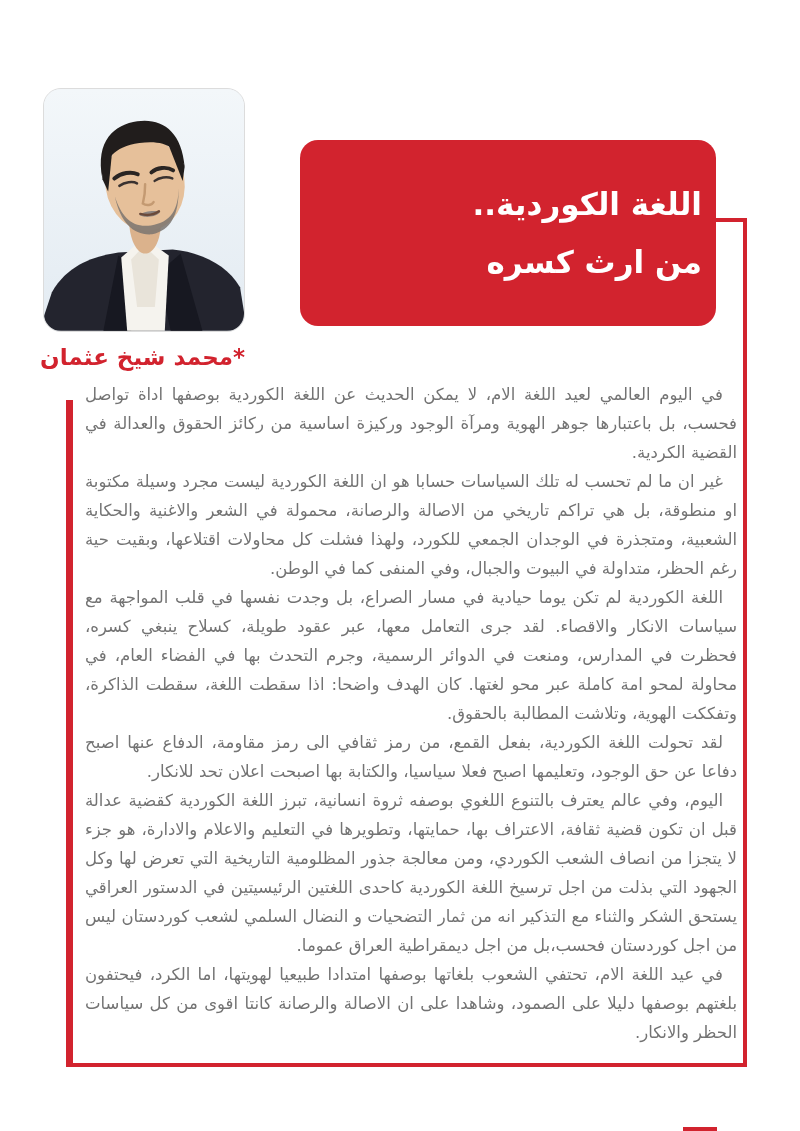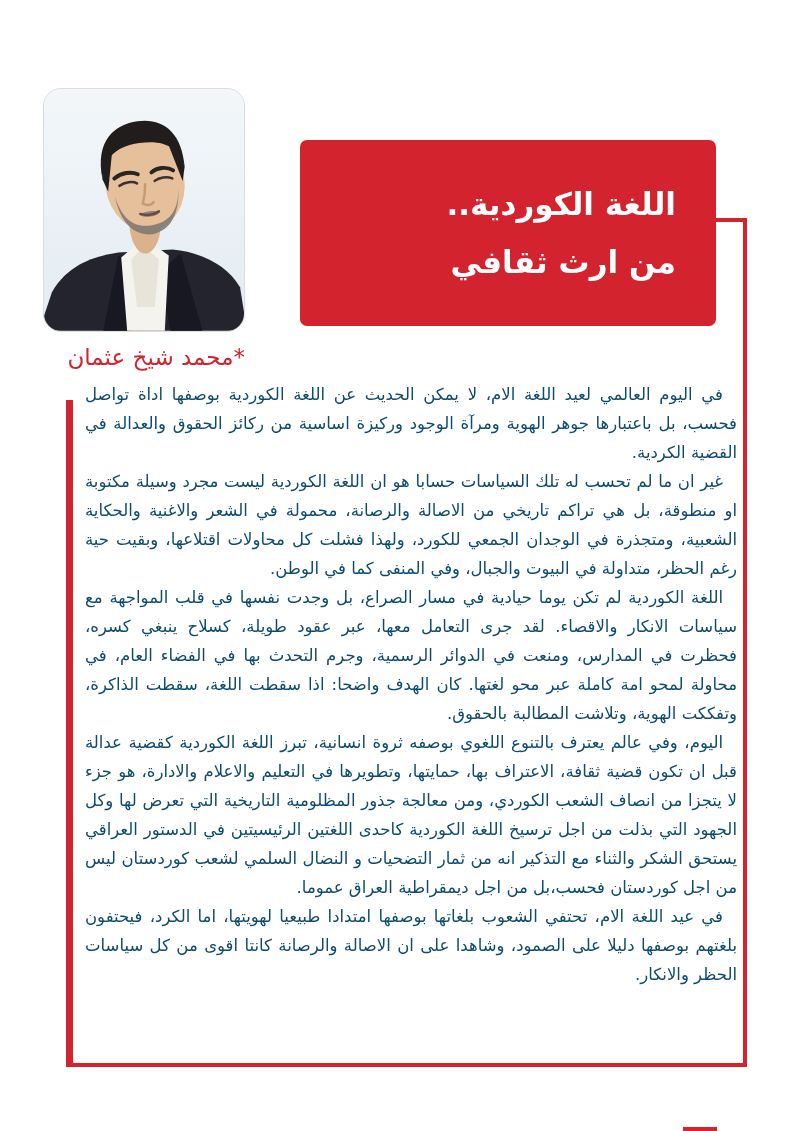--- a/index.html
+++ b/index.html
@@ -20,24 +20,24 @@
     overflow:hidden;
     background:#eef2f6;
     box-sizing:border-box;
   }
   .photo-frame svg{display:block;width:100%;height:100%;}
   
   .title-box{
     position:absolute;left:300px;top:140px;
     width:416px;height:186px;
     background:var(--red);
-    border-radius:7px;
+    border-radius:18px;
     display:flex;flex-direction:column;justify-content:center;
     box-sizing:border-box;
-    padding:6px 40px 6px 16px;
+    padding:6px 14px 6px 16px;
     z-index:2;
   }
   .title-line{
     color:#ffffff;
     font-size:31px;
     font-weight:bold;
     line-height:58px;
     text-align:right;
     direction:rtl;
     white-space:nowrap;
@@ -45,35 +45,35 @@
   
   .frame-top-right{position:absolute;left:712px;top:218px;width:35px;height:4px;background:var(--red);}
   .frame-right{position:absolute;left:743px;top:218px;width:4px;height:849px;background:var(--red);}
   .frame-bottom{position:absolute;left:66px;top:1063px;width:681px;height:4px;background:var(--red);}
   .frame-left-bar{position:absolute;left:66px;top:400px;width:7px;height:667px;background:var(--red);}
   .page-corner-mark{position:absolute;left:683px;top:1127px;width:34px;height:10px;background:var(--red);}
   
   .author-byline{
     position:absolute;left:43px;top:344px;width:202px;
     color:var(--red);
-    font-size:23px;font-weight:normal;
+    font-size:23px;font-weight:bold;
     text-align:left; 
     direction:rtl;
     text-align:right;
     white-space:nowrap;
   }
   
   .article-body{
     position:absolute;left:85px;top:380px;width:652px;height:675px;
     direction:rtl;
     overflow:hidden;
   }
   .article-body p{
     margin:0;
-    color:#0c4a6e;
+    color:#737373;
     font-size:16.5px;
     line-height:29px;
     text-align:justify;
     text-indent:14px;
   }
 </style>
 </head>
 <body>
 
 <div class="page">
@@ -115,33 +115,34 @@
         <path d="M70 104 C72 132 84 146 102 147 C121 146 132 131 135 104 C132 126 122 138 102 138 C83 138 74 126 70 104 Z" fill="#7a7470" opacity="0.85"></path>
         <path d="M92 126 C97 123 108 123 113 126 C109 130 96 130 92 126 Z" fill="#8c8480"></path>
 
         <path d="M93 125 C100 128 106 128 112 125" stroke="#6b4a3a" stroke-width="2.5" fill="none" stroke-linecap="round"></path>
       </g>
     </svg>
   </div>
 
   <div class="title-box" style="--red:#d2232e">
     <div class="title-line">اللغة الكوردية..</div>
-    <div class="title-line">من ارث ثقافي</div>
+    <div class="title-line">من ارث كسره</div>
   </div>
 
   <div class="frame-top-right" style="--red:#d2232e"></div>
   <div class="frame-right" style="--red:#d2232e"></div>
   <div class="frame-bottom" style="--red:#d2232e"></div>
   <div class="frame-left-bar" style="--red:#d2232e"></div>
   <div class="page-corner-mark" style="--red:#d2232e"></div>
 
   <div class="author-byline" style="--red:#d2232e">*محمد شيخ عثمان</div>
 
   <div class="article-body">
     <p>في اليوم العالمي لعيد اللغة الام، لا يمكن الحديث عن اللغة الكوردية بوصفها اداة تواصل فحسب، بل باعتبارها جوهر الهوية ومرآة الوجود وركيزة اساسية من ركائز الحقوق والعدالة في القضية الكردية.</p>
     <p>غير ان ما لم تحسب له تلك السياسات حسابا هو ان اللغة الكوردية ليست مجرد وسيلة مكتوبة او منطوقة، بل هي تراكم تاريخي من الاصالة والرصانة، محمولة في الشعر والاغنية والحكاية الشعبية، ومتجذرة في الوجدان الجمعي للكورد، ولهذا فشلت كل محاولات اقتلاعها، وبقيت حية رغم الحظر، متداولة في البيوت والجبال، وفي المنفى كما في الوطن.</p>
     <p>اللغة الكوردية لم تكن يوما حيادية في مسار الصراع، بل وجدت نفسها في قلب المواجهة مع سياسات الانكار والاقصاء. لقد جرى التعامل معها، عبر عقود طويلة، كسلاح ينبغي كسره، فحظرت في المدارس، ومنعت في الدوائر الرسمية، وجرم التحدث بها في الفضاء العام، في محاولة لمحو امة كاملة عبر محو لغتها. كان الهدف واضحا: اذا سقطت اللغة، سقطت الذاكرة، وتفككت الهوية، وتلاشت المطالبة بالحقوق.</p>
+    <p>لقد تحولت اللغة الكوردية، بفعل القمع، من رمز ثقافي الى رمز مقاومة، الدفاع عنها اصبح دفاعا عن حق الوجود، وتعليمها اصبح فعلا سياسيا، والكتابة بها اصبحت اعلان تحد للانكار.</p>
     <p>اليوم، وفي عالم يعترف بالتنوع اللغوي بوصفه ثروة انسانية، تبرز اللغة الكوردية كقضية عدالة قبل ان تكون قضية ثقافة، الاعتراف بها، حمايتها، وتطويرها في التعليم والاعلام والادارة، هو جزء لا يتجزا من انصاف الشعب الكوردي، ومن معالجة جذور المظلومية التاريخية التي تعرض لها وكل الجهود التي بذلت من اجل ترسيخ اللغة الكوردية كاحدى اللغتين الرئيسيتين في الدستور العراقي يستحق الشكر والثناء مع التذكير انه من ثمار التضحيات و النضال السلمي لشعب كوردستان ليس من اجل كوردستان فحسب،بل من اجل ديمقراطية العراق عموما.</p>
     <p>في عيد اللغة الام، تحتفي الشعوب بلغاتها بوصفها امتدادا طبيعيا لهويتها، اما الكرد، فيحتفون بلغتهم بوصفها دليلا على الصمود، وشاهدا على ان الاصالة والرصانة كانتا اقوى من كل سياسات الحظر والانكار.</p>
 
   </div>
 
 </div>
 
 </body></html>

